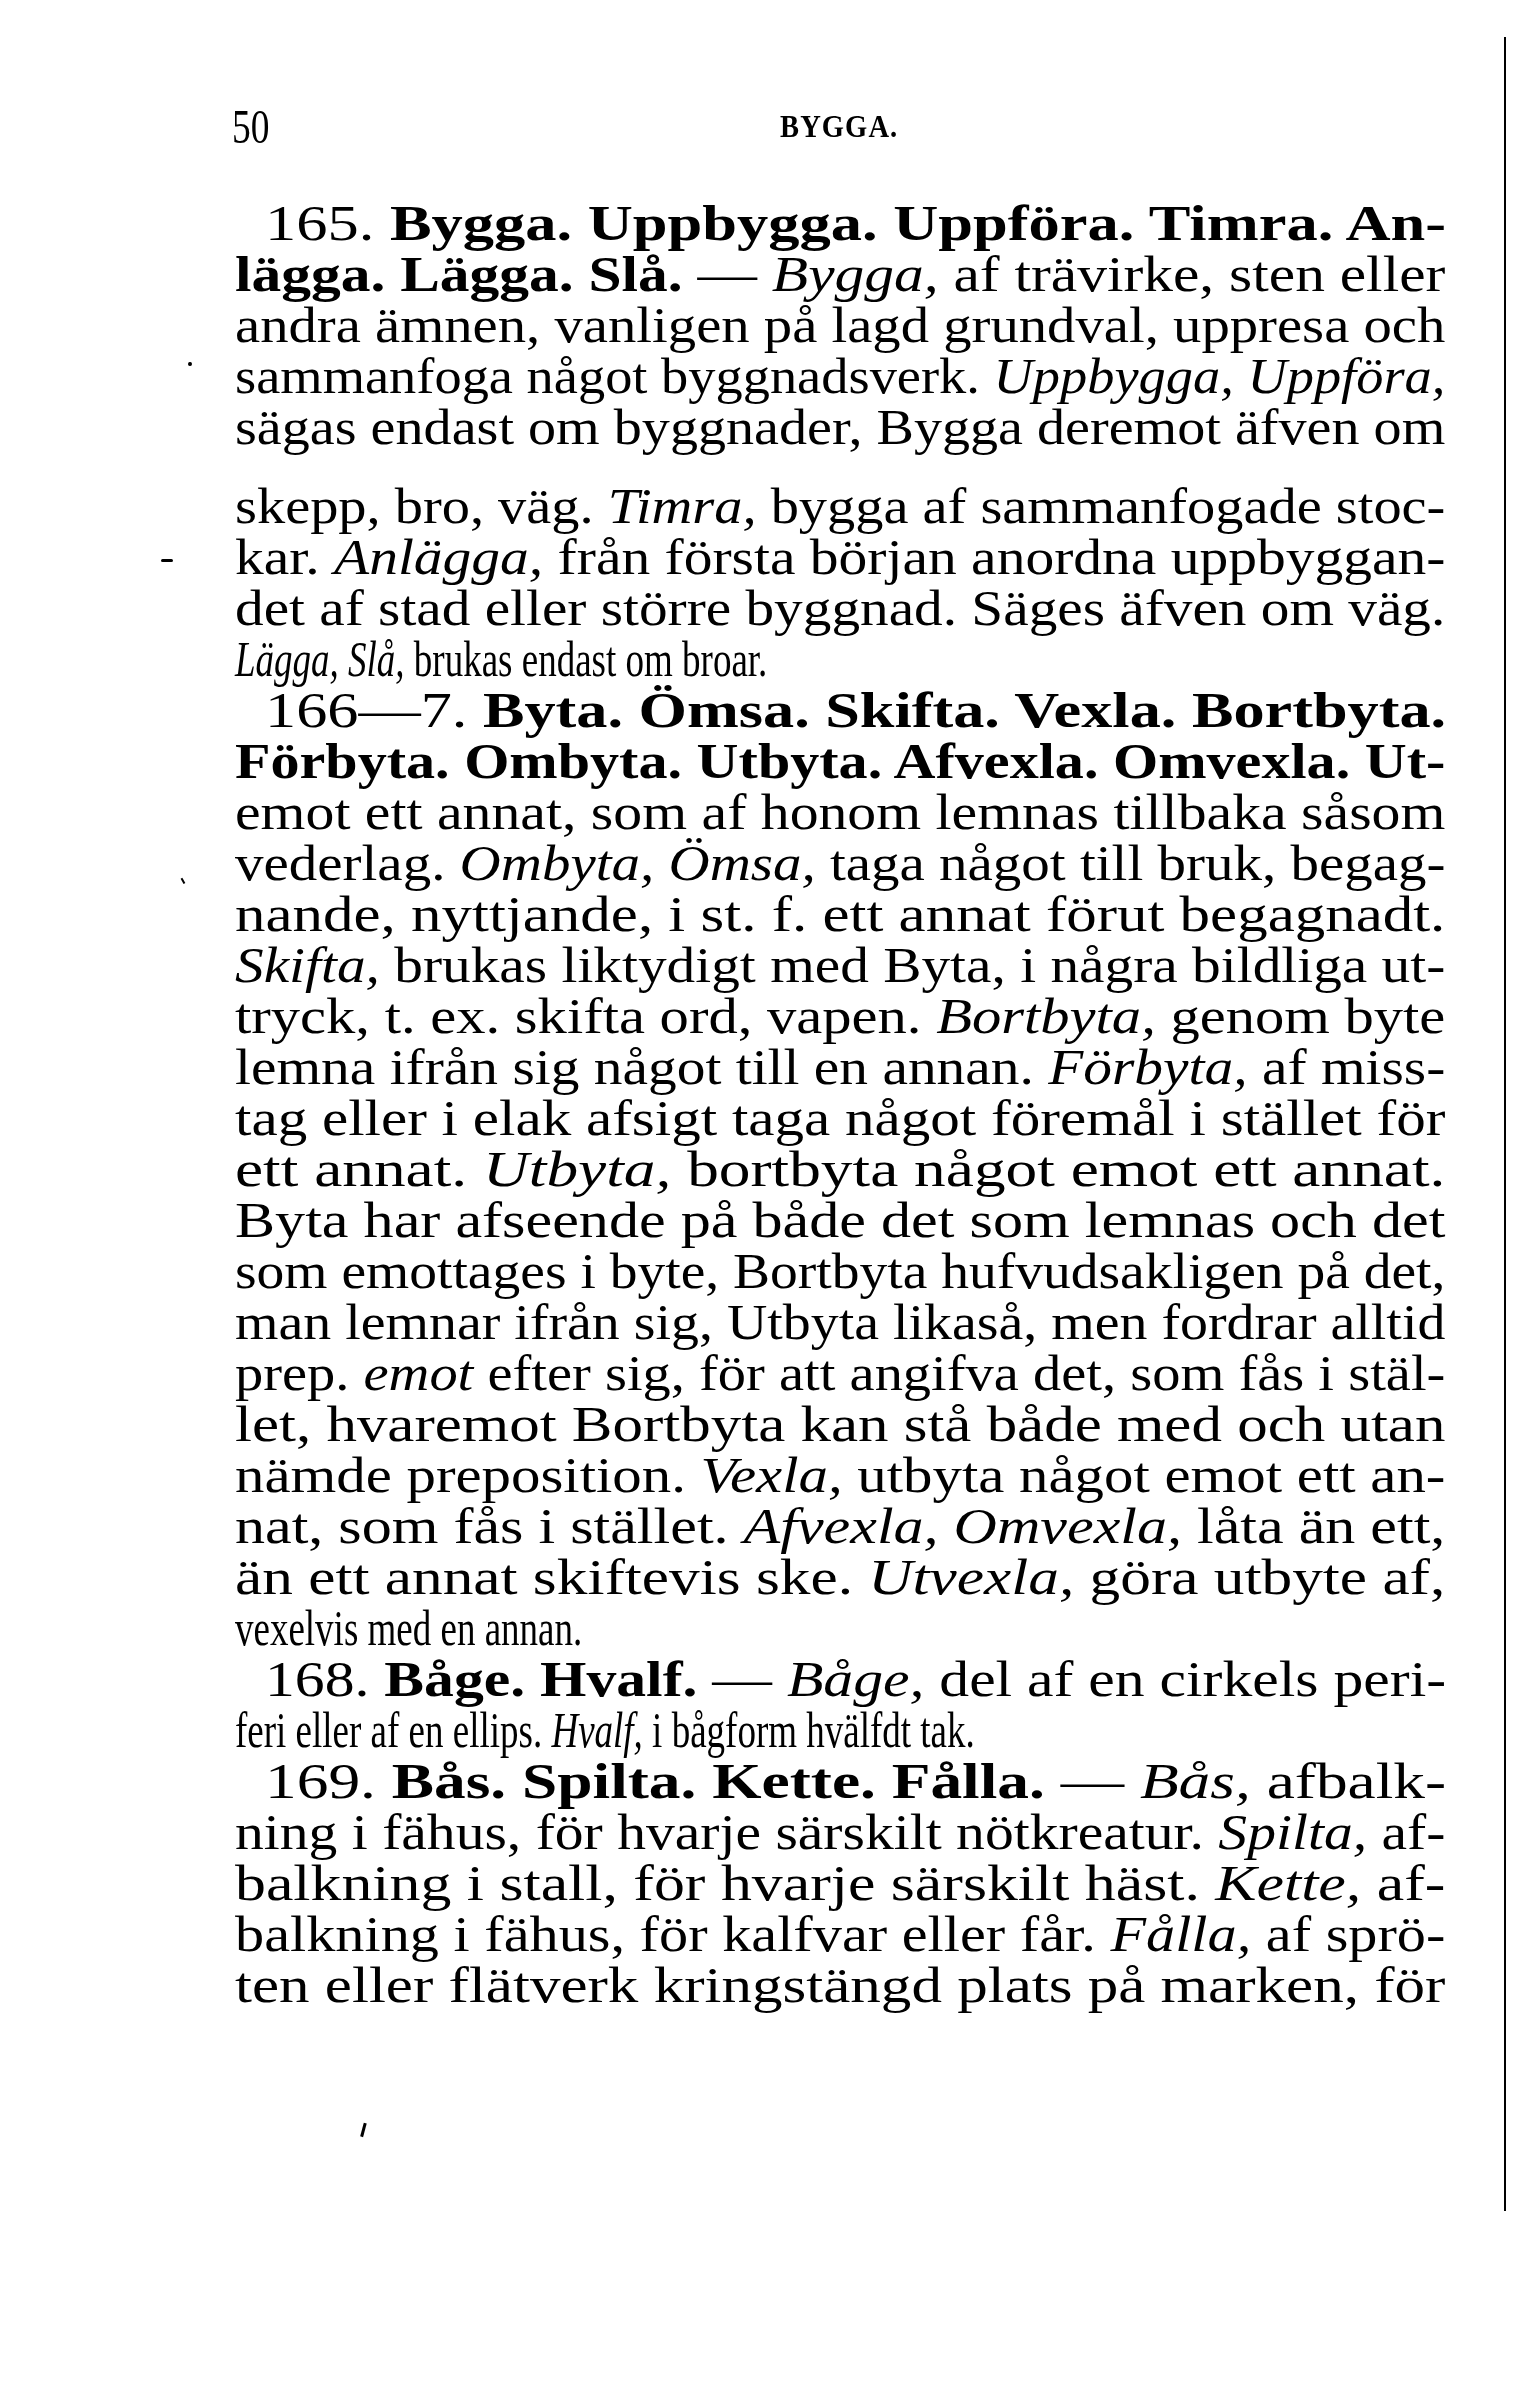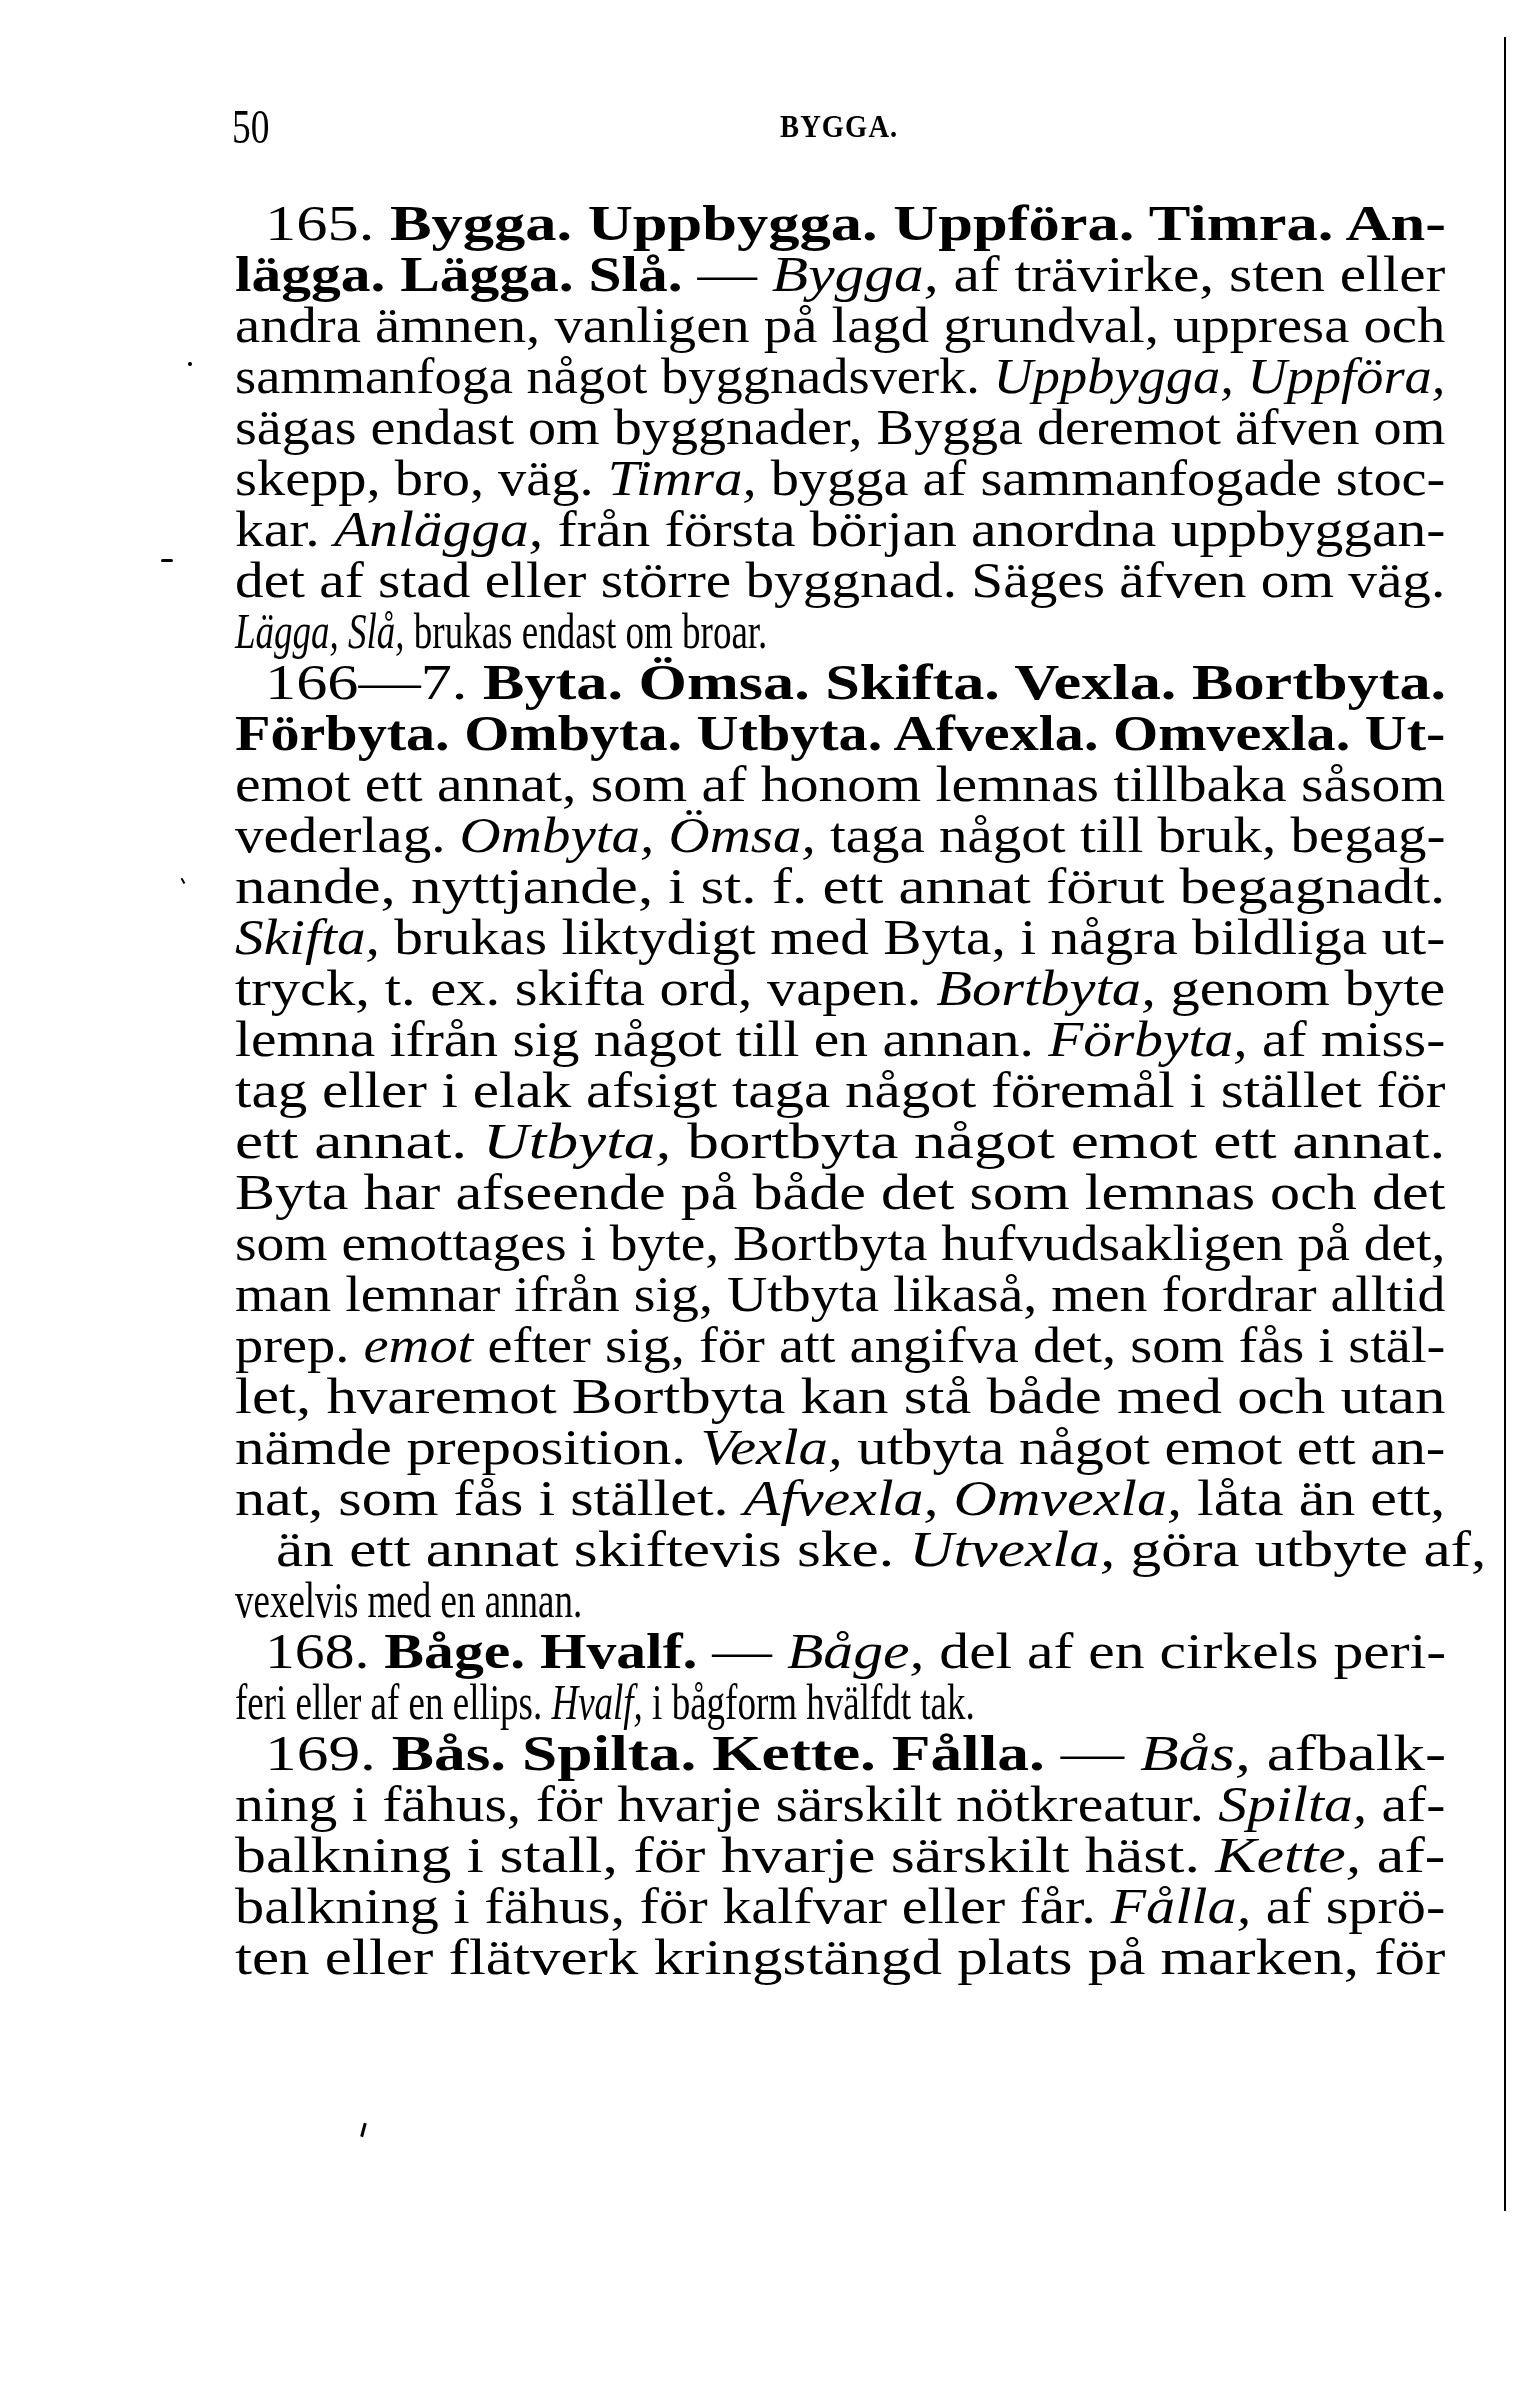--- a/index.html
+++ b/index.html
@@ -78,42 +78,42 @@
 
 <div class="page-number">50</div>
 <div class="running-head">BYGGA.</div>
 
 <div class="body-text" id="body-text">
     <div class="line indent" style="text-align-last: left; text-align: left;"><span style="white-space: nowrap; display: inline-block; transform-origin: left center; transform: scaleX(1.2491);"><span class="seg-n">165. </span><span class="seg-b">Bygga. Uppbygga. Uppföra. Timra. An-</span></span></div>
     <div class="line" style="text-align-last: left; text-align: left;"><span style="white-space: nowrap; display: inline-block; transform-origin: left center; transform: scaleX(1.1891);"><span class="seg-b">lägga. Lägga. Slå. </span><span class="seg-n">— </span><span class="seg-i">Bygga,</span><span class="seg-n"> af trävirke, sten eller</span></span></div>
     <div class="line" style="text-align-last: left; text-align: left;"><span style="white-space: nowrap; display: inline-block; transform-origin: left center; transform: scaleX(1.1336);"><span class="seg-n">andra ämnen, vanligen på lagd grundval, uppresa och</span></span></div>
     <div class="line" style="text-align-last: left; text-align: left;"><span style="white-space: nowrap; display: inline-block; transform-origin: left center; transform: scaleX(1.0882);"><span class="seg-n">sammanfoga något byggnadsverk. </span><span class="seg-i">Uppbygga, Uppföra,</span></span></div>
     <div class="line" style="text-align-last: left; text-align: left;"><span style="white-space: nowrap; display: inline-block; transform-origin: left center; transform: scaleX(1.1225);"><span class="seg-n">sägas endast om byggnader, Bygga deremot äfven om</span></span></div>
-    <div class="line" style="text-align-last: left; text-align: left;"><span style="white-space: nowrap; display: inline-block; transform-origin: left center; transform: scaleX(1.1276);"><span class="seg-n">skepp, bro, väg. </span><span class="seg-i">Timra,</span><span class="seg-n"> bygga af sammanfogade stoc-</span></span></div>
+    <div class="line" style="text-align-last: left; text-align: left; margin-top: 28px;"><span style="white-space: nowrap; display: inline-block; transform-origin: left center; transform: scaleX(1.1276);"><span class="seg-n">skepp, bro, väg. </span><span class="seg-i">Timra,</span><span class="seg-n"> bygga af sammanfogade stoc-</span></span></div>
     <div class="line" style="text-align-last: left; text-align: center;"><span style="white-space: nowrap; display: inline-block; transform-origin: left center; transform: scaleX(1.15);"><span class="seg-n">kar. </span><span class="seg-i">Anlägga,</span><span class="seg-n"> från första början anordna uppbyggan-</span></span></div>
     <div class="line" style="text-align-last: left; text-align: left;"><span style="white-space: nowrap; display: inline-block; transform-origin: left center; transform: scaleX(1.1455);"><span class="seg-n">det af stad eller större byggnad. Säges äfven om väg.</span></span></div>
     <div class="line last" style="text-align-last: left; text-align: right;"><span style="white-space: nowrap; display: inline-block; transform-origin: left center; transform: scaleX(0.74);"><span class="seg-i">Lägga, Slå,</span><span class="seg-n"> brukas endast om broar.</span></span></div>
     <div class="line indent" style="text-align-last: left; text-align: left;"><span style="white-space: nowrap; display: inline-block; transform-origin: left center; transform: scaleX(1.245);"><span class="seg-n">166—7. </span><span class="seg-b">Byta. Ömsa. Skifta. Vexla. Bortbyta.</span></span></div>
     <div class="line" style="text-align-last: left; text-align: left;"><span style="white-space: nowrap; display: inline-block; transform-origin: left center; transform: scaleX(1.1621);"><span class="seg-b">Förbyta. Ombyta. Utbyta. Afvexla. Omvexla. Ut-</span></span></div>
     <div class="line" style="text-align-last: left; text-align: left;"><span style="white-space: nowrap; display: inline-block; transform-origin: left center; transform: scaleX(1.1545);"><span class="seg-n">emot ett annat, som af honom lemnas tillbaka såsom</span></span></div>
     <div class="line" style="text-align-last: left; text-align: left;"><span style="white-space: nowrap; display: inline-block; transform-origin: left center; transform: scaleX(1.1395);"><span class="seg-n">vederlag. </span><span class="seg-i">Ombyta, Ömsa,</span><span class="seg-n"> taga något till bruk, begag-</span></span></div>
     <div class="line" style="text-align-last: left; text-align: left;"><span style="white-space: nowrap; display: inline-block; transform-origin: left center; transform: scaleX(1.2192);"><span class="seg-n">nande, nyttjande, i st. f. ett annat förut begagnadt.</span></span></div>
     <div class="line" style="text-align-last: left; text-align: left;"><span style="white-space: nowrap; display: inline-block; transform-origin: left center; transform: scaleX(1.1468);"><span class="seg-i">Skifta,</span><span class="seg-n"> brukas liktydigt med Byta, i några bildliga ut-</span></span></div>
     <div class="line" style="text-align-last: left; text-align: left;"><span style="white-space: nowrap; display: inline-block; transform-origin: left center; transform: scaleX(1.1716);"><span class="seg-n">tryck, t. ex. skifta ord, vapen. </span><span class="seg-i">Bortbyta,</span><span class="seg-n"> genom byte</span></span></div>
     <div class="line" style="text-align-last: left; text-align: left;"><span style="white-space: nowrap; display: inline-block; transform-origin: left center; transform: scaleX(1.1484);"><span class="seg-n">lemna ifrån sig något till en annan. </span><span class="seg-i">Förbyta,</span><span class="seg-n"> af miss-</span></span></div>
     <div class="line" style="text-align-last: left; text-align: left;"><span style="white-space: nowrap; display: inline-block; transform-origin: left center; transform: scaleX(1.1813);"><span class="seg-n">tag eller i elak afsigt taga något föremål i stället för</span></span></div>
     <div class="line" style="text-align-last: left; text-align: left;"><span style="white-space: nowrap; display: inline-block; transform-origin: left center; transform: scaleX(1.267);"><span class="seg-n">ett annat. </span><span class="seg-i">Utbyta,</span><span class="seg-n"> bortbyta något emot ett annat.</span></span></div>
     <div class="line" style="text-align-last: left; text-align: left;"><span style="white-space: nowrap; display: inline-block; transform-origin: left center; transform: scaleX(1.2025);"><span class="seg-n">Byta har afseende på både det som lemnas och det</span></span></div>
     <div class="line" style="text-align-last: left; text-align: left;"><span style="white-space: nowrap; display: inline-block; transform-origin: left center; transform: scaleX(1.1104);"><span class="seg-n">som emottages i byte, Bortbyta hufvudsakligen på det,</span></span></div>
     <div class="line" style="text-align-last: left; text-align: left;"><span style="white-space: nowrap; display: inline-block; transform-origin: left center; transform: scaleX(1.1176);"><span class="seg-n">man lemnar ifrån sig, Utbyta likaså, men fordrar alltid</span></span></div>
     <div class="line" style="text-align-last: left; text-align: left;"><span style="white-space: nowrap; display: inline-block; transform-origin: left center; transform: scaleX(1.1292);"><span class="seg-n">prep. </span><span class="seg-i">emot</span><span class="seg-n"> efter sig, för att angifva det, som fås i stäl-</span></span></div>
     <div class="line" style="text-align-last: left; text-align: left;"><span style="white-space: nowrap; display: inline-block; transform-origin: left center; transform: scaleX(1.2192);"><span class="seg-n">let, hvaremot Bortbyta kan stå både med och utan</span></span></div>
     <div class="line" style="text-align-last: left; text-align: left;"><span style="white-space: nowrap; display: inline-block; transform-origin: left center; transform: scaleX(1.1764);"><span class="seg-n">nämde preposition. </span><span class="seg-i">Vexla,</span><span class="seg-n"> utbyta något emot ett an-</span></span></div>
     <div class="line" style="text-align-last: left; text-align: left;"><span style="white-space: nowrap; display: inline-block; transform-origin: left center; transform: scaleX(1.2008);"><span class="seg-n">nat, som fås i stället. </span><span class="seg-i">Afvexla, Omvexla,</span><span class="seg-n"> låta än ett,</span></span></div>
-    <div class="line" style="text-align-last: left; text-align: right; margin-left: 41px;"><span style="white-space: nowrap; display: inline-block; transform-origin: left center; transform: scaleX(1.2261);"><span class="seg-n">än ett annat skiftevis ske. </span><span class="seg-i">Utvexla,</span><span class="seg-n"> göra utbyte af,</span></span></div>
+    <div class="line" style="text-align-last: left; text-align: right;"><span style="white-space: nowrap; display: inline-block; transform-origin: left center; transform: scaleX(1.2261);"><span class="seg-n">än ett annat skiftevis ske. </span><span class="seg-i">Utvexla,</span><span class="seg-n"> göra utbyte af,</span></span></div>
     <div class="line last" style="text-align-last: left; text-align: left;"><span style="white-space: nowrap; display: inline-block; transform-origin: left center; transform: scaleX(0.74);"><span class="seg-n">vexelvis med en annan.</span></span></div>
     <div class="line indent" style="text-align-last: left; text-align: left;"><span style="white-space: nowrap; display: inline-block; transform-origin: left center; transform: scaleX(1.193);"><span class="seg-n">168. </span><span class="seg-b">Båge. Hvalf. </span><span class="seg-n">— </span><span class="seg-i">Båge,</span><span class="seg-n"> del af en cirkels peri-</span></span></div>
     <div class="line last" style="text-align-last: left; text-align: left;"><span style="white-space: nowrap; display: inline-block; transform-origin: left center; transform: scaleX(0.74);"><span class="seg-n">feri eller af en ellips. </span><span class="seg-i">Hvalf,</span><span class="seg-n"> i bågform hvälfdt tak.</span></span></div>
     <div class="line indent" style="text-align-last: left; text-align: left;"><span style="white-space: nowrap; display: inline-block; transform-origin: left center; transform: scaleX(1.2675);"><span class="seg-n">169. </span><span class="seg-b">Bås. Spilta. Kette. Fålla. </span><span class="seg-n">— </span><span class="seg-i">Bås,</span><span class="seg-n"> afbalk-</span></span></div>
     <div class="line" style="text-align-last: left; text-align: left;"><span style="white-space: nowrap; display: inline-block; transform-origin: left center; transform: scaleX(1.1515);"><span class="seg-n">ning i fähus, för hvarje särskilt nötkreatur. </span><span class="seg-i">Spilta,</span><span class="seg-n"> af-</span></span></div>
     <div class="line" style="text-align-last: left; text-align: left;"><span style="white-space: nowrap; display: inline-block; transform-origin: left center; transform: scaleX(1.2364);"><span class="seg-n">balkning i stall, för hvarje särskilt häst. </span><span class="seg-i">Kette,</span><span class="seg-n"> af-</span></span></div>
     <div class="line" style="text-align-last: left; text-align: left;"><span style="white-space: nowrap; display: inline-block; transform-origin: left center; transform: scaleX(1.1655);"><span class="seg-n">balkning i fähus, för kalfvar eller får. </span><span class="seg-i">Fålla,</span><span class="seg-n"> af sprö-</span></span></div>
     <div class="line" style="text-align-last: left; text-align: left;"><span style="white-space: nowrap; display: inline-block; transform-origin: left center; transform: scaleX(1.221);"><span class="seg-n">ten eller flätverk kringstängd plats på marken, för</span></span></div>
   </div>
 

